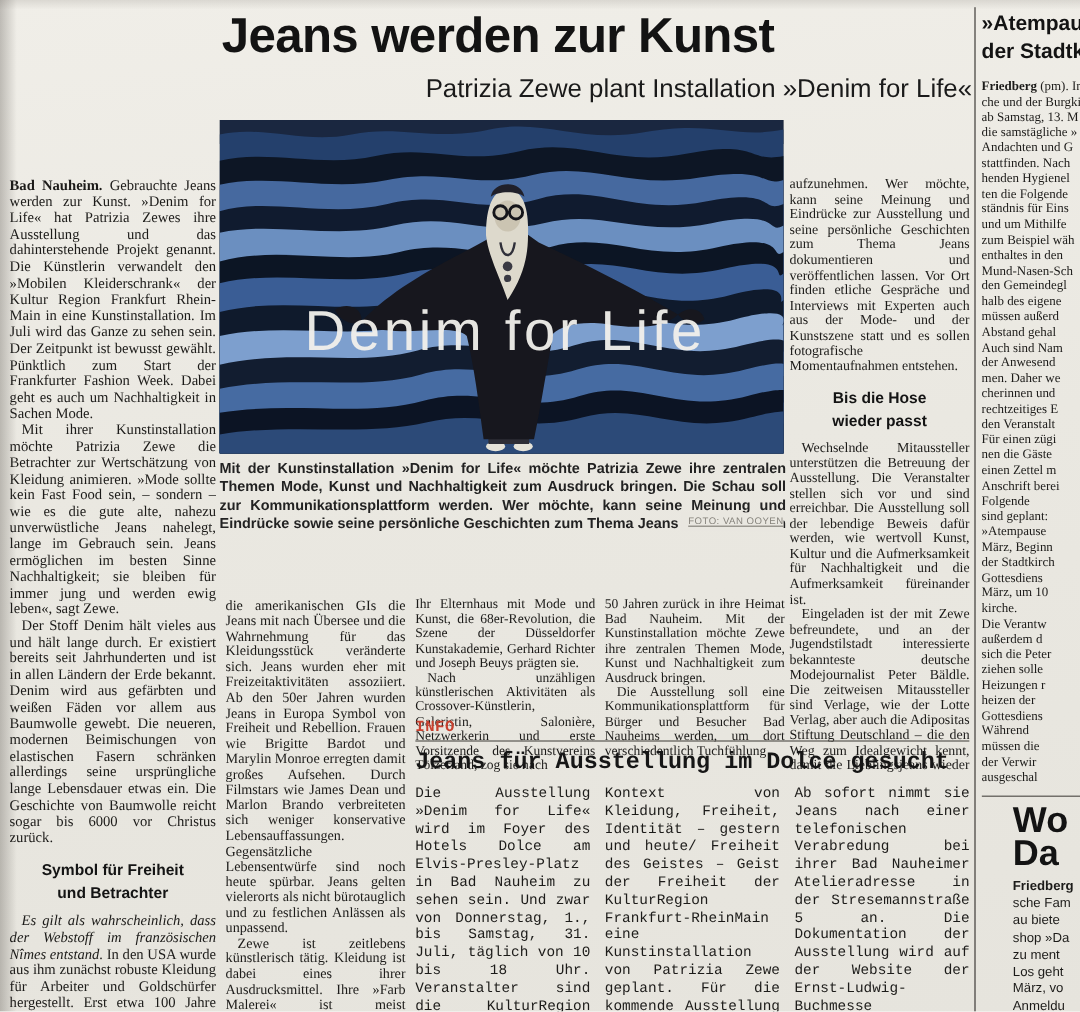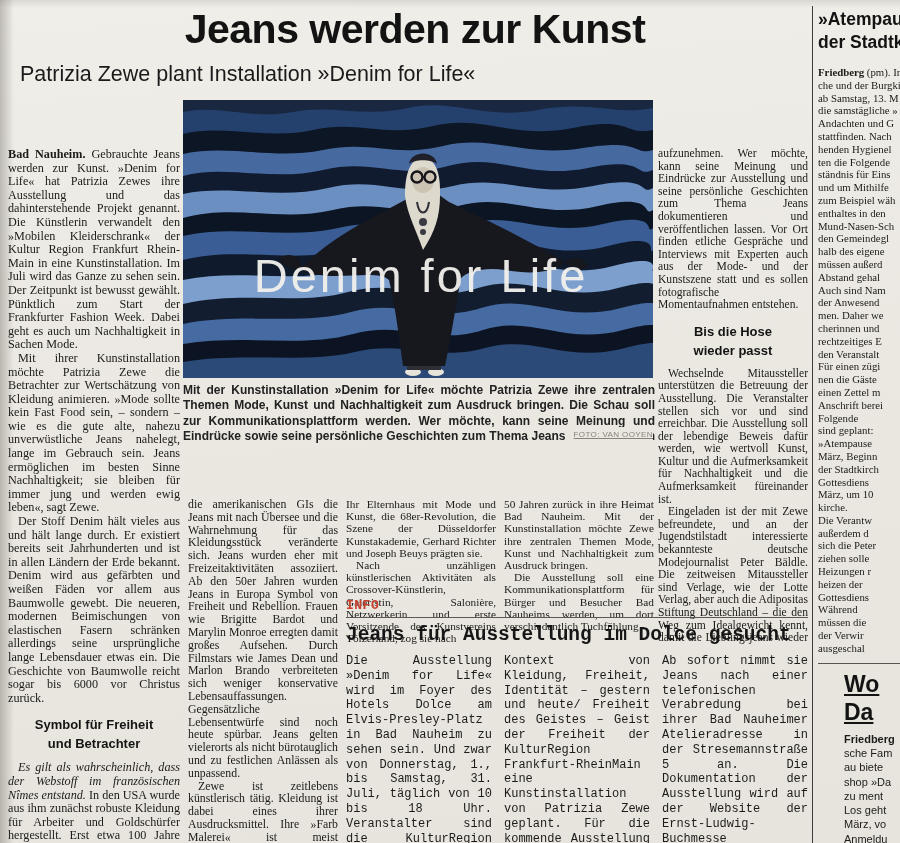--- a/index.html
+++ b/index.html
@@ -8,21 +8,21 @@
     font-family:"Liberation Serif",serif;color:#1c1b19;}
   .edge-shade{position:absolute;left:0;top:0;width:14px;height:843px;
     background:linear-gradient(90deg,rgba(60,55,50,.28),rgba(60,55,50,0));pointer-events:none;}
   .top-shade{position:absolute;left:0;top:0;width:900px;height:8px;
     background:linear-gradient(180deg,rgba(120,115,108,.18),rgba(120,115,108,0));pointer-events:none;}
 
   
   .headline{position:absolute;left:20px;top:6px;width:790px;text-align:center;
     font-family:"Liberation Sans",sans-serif;font-weight:700;font-size:41px;
     letter-spacing:-.5px;color:#131313;}
-  .subheadline{position:absolute;left:20px;top:62px;width:790px;text-align:left;
+  .subheadline{position:absolute;left:20px;top:62px;width:790px;text-align:right;
     font-family:"Liberation Sans",sans-serif;font-weight:400;font-size:21.5px;color:#1a1a1a;}
 
   
   .col{position:absolute;overflow:hidden;text-align:justify;margin-top:48px;}
   .col p{margin:0;padding:0;}
   .col p.ind{text-indent:10px;}
   #col1{left:8px;top:100px;width:172px;height:743px;font-size:12.2px;line-height:13.6px;}
   #col2{left:188px;top:450px;width:150px;height:393px;font-size:11.8px;line-height:12.8px;}
   #col3{left:346px;top:450px;width:150px;height:146px;font-size:11.3px;line-height:12.2px;}
   #col4{left:504px;top:450px;width:150px;height:146px;font-size:11.3px;line-height:12.2px;}
@@ -53,22 +53,22 @@
   .info-col p{margin:0;}
 
   
   .vrule{position:absolute;left:812px;top:6px;width:1px;height:837px;background:#3f3d39;}
   .sidebar{position:absolute;left:818px;top:0;width:82px;height:843px;overflow:hidden;}
   .sb-title{font-family:"Liberation Sans",sans-serif;font-weight:700;font-size:17.5px;
     line-height:23px;white-space:nowrap;margin-top:8px;color:#131313;}
   .sb-body{margin-top:12px;font-size:10.8px;line-height:12.8px;}
   .sb-body div,.sb-line{white-space:nowrap;overflow:hidden;}
   .sb-divider{height:1px;background:#56544f;margin:8px 0 6px 0;}
-  .sb-art2-title{font-family:"Liberation Sans",sans-serif;font-weight:700;font-size:23px;
-    line-height:28px;padding-left:26px;white-space:nowrap;color:#131313;text-decoration:underline;}
+  .sb-art2-title{font-family:"Liberation Sans",sans-serif;font-weight:700;font-size:30px;
+    line-height:28px;padding-left:26px;white-space:nowrap;color:#131313;}
   .sb-art2-body{font-family:"Liberation Sans",sans-serif;font-size:11px;line-height:14.3px;
     padding-left:26px;margin-top:6px;}
   .sb-art2-body div{white-space:nowrap;overflow:hidden;}
   .sb-lead{font-weight:700;}
 </style>
 </head>
 <body>
 
 <div class="page">
   <div class="edge-shade"></div>

